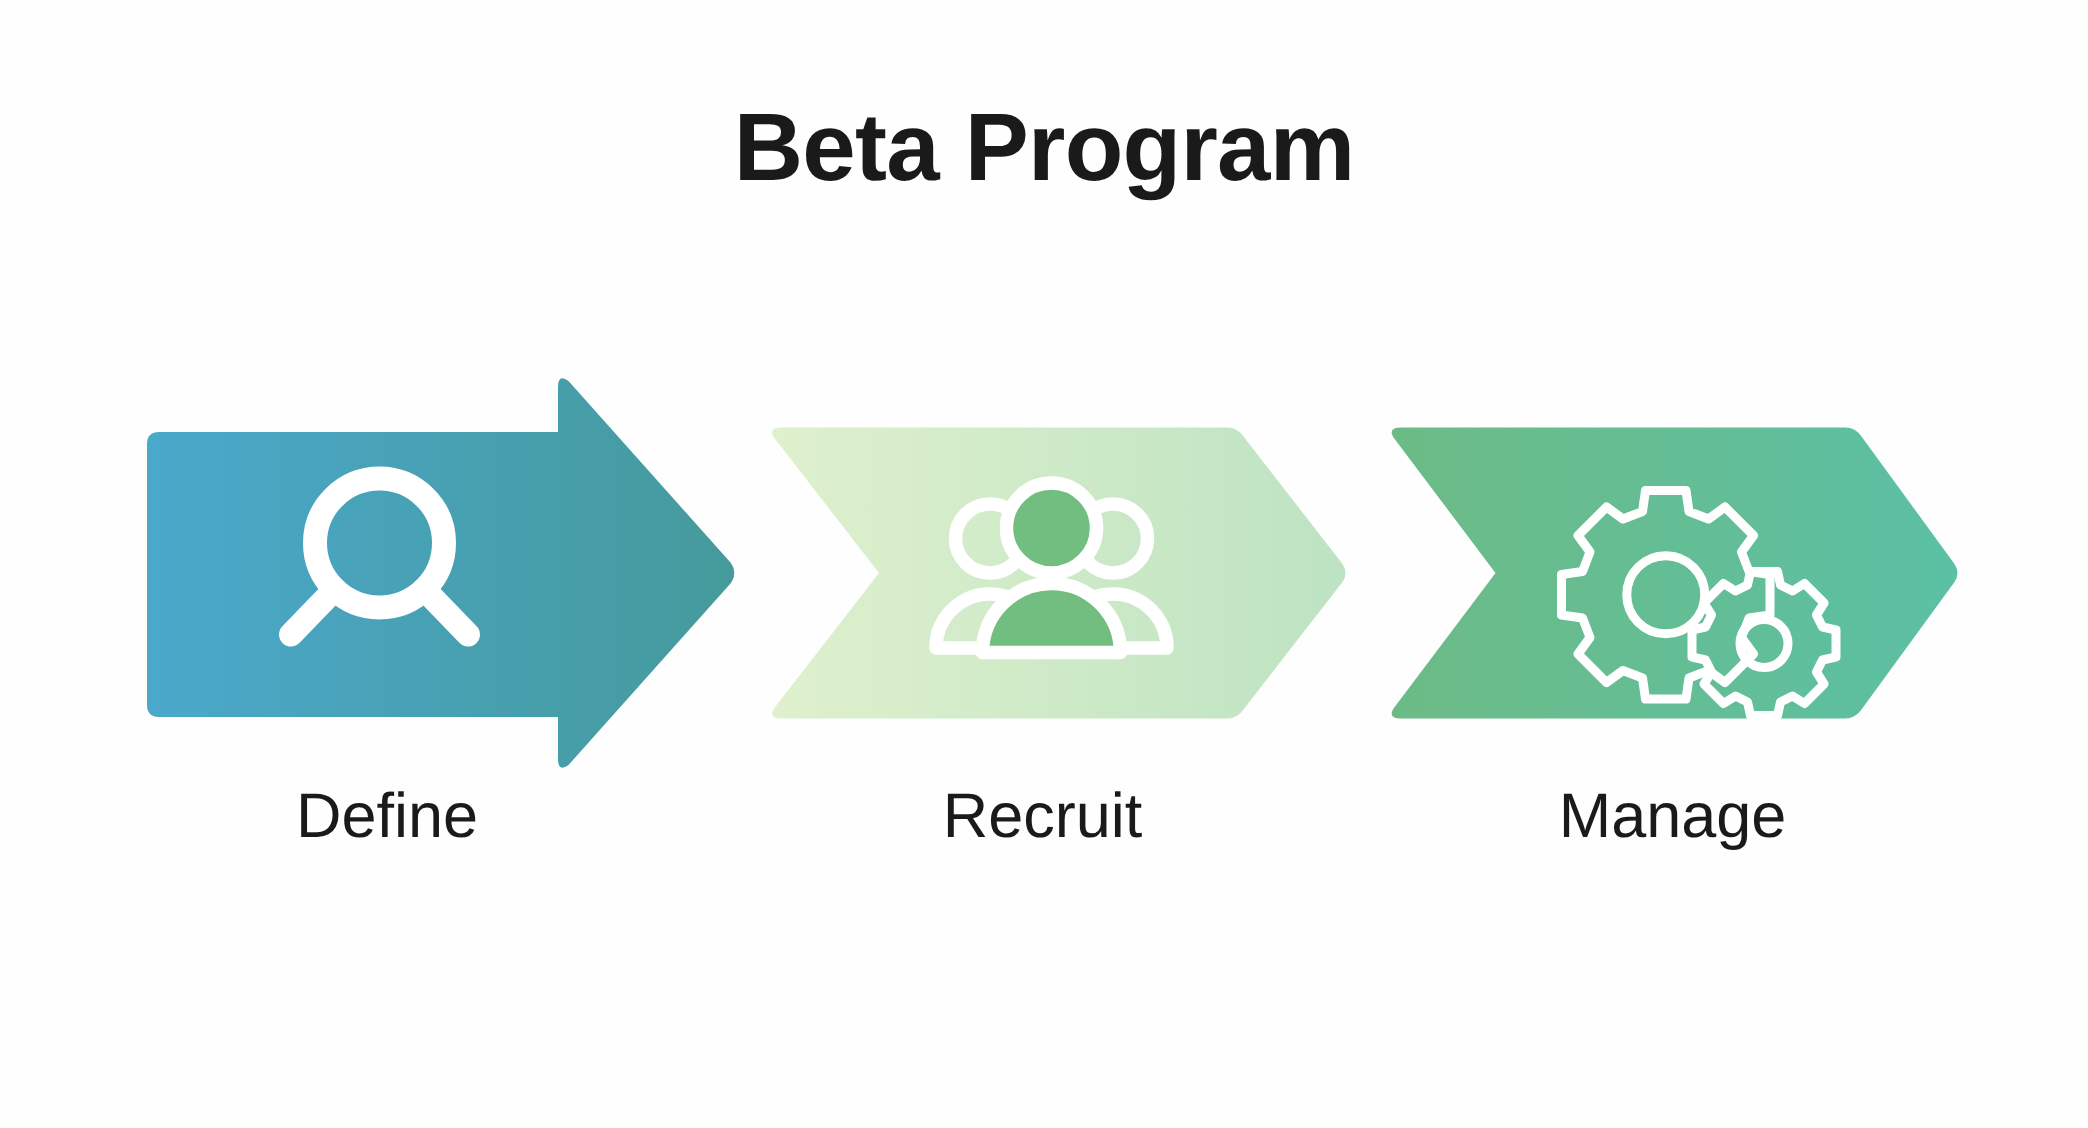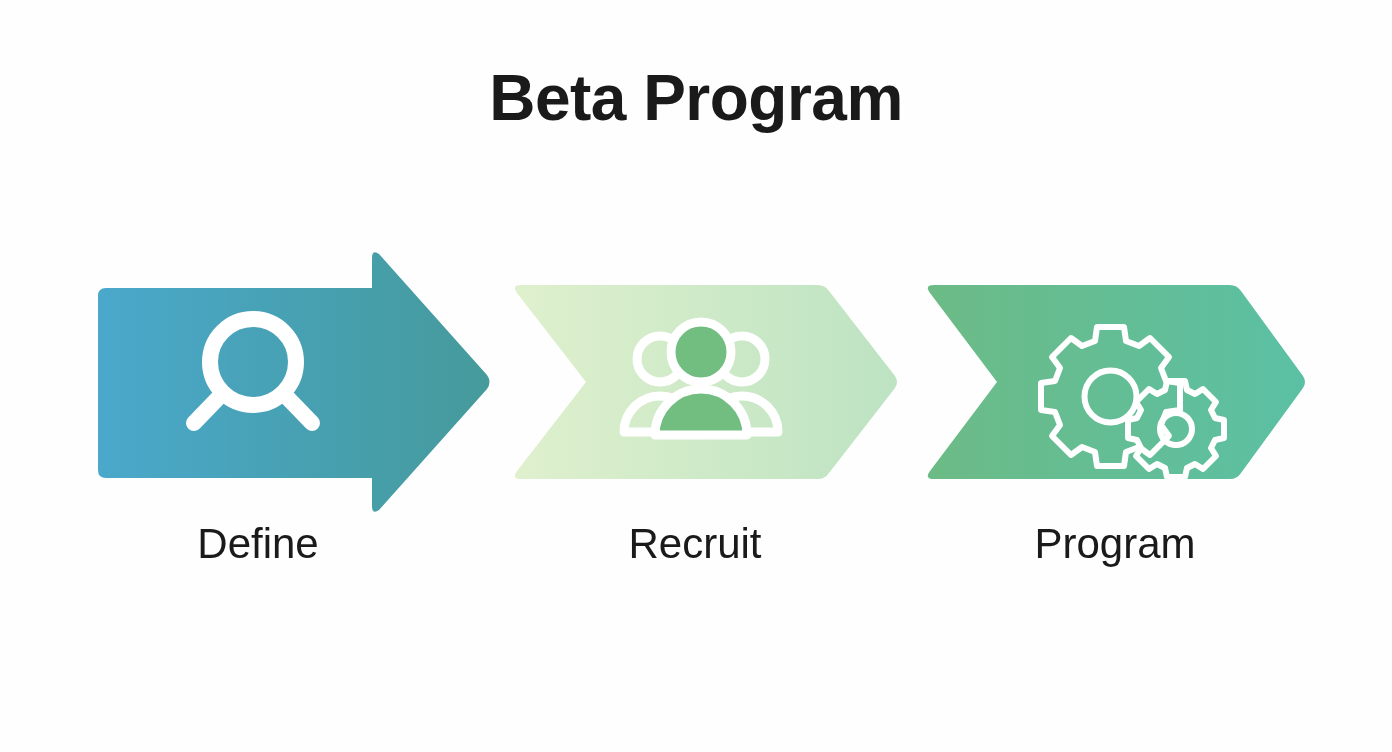--- a/index.html
+++ b/index.html
@@ -173,15 +173,15 @@
                  L1165,390 Z"></path>
         <circle cx="1176" cy="429" r="16"></circle>
       </g>
     </g>
   </svg>
 
   <div class="step-label" id="label-define" style="color: rgb(26, 26, 26);">Define</div>
 
   <div class="step-label" id="label-recruit" style="color: rgb(26, 26, 26);">Recruit</div>
 
-  <div class="step-label" id="label-manage" style="color: rgb(26, 26, 26);">Program</div>
+  <div class="step-label" id="label-manage" style="color: rgb(26, 26, 26);">Manage</div>
 
 </div>
 
 </body></html>

